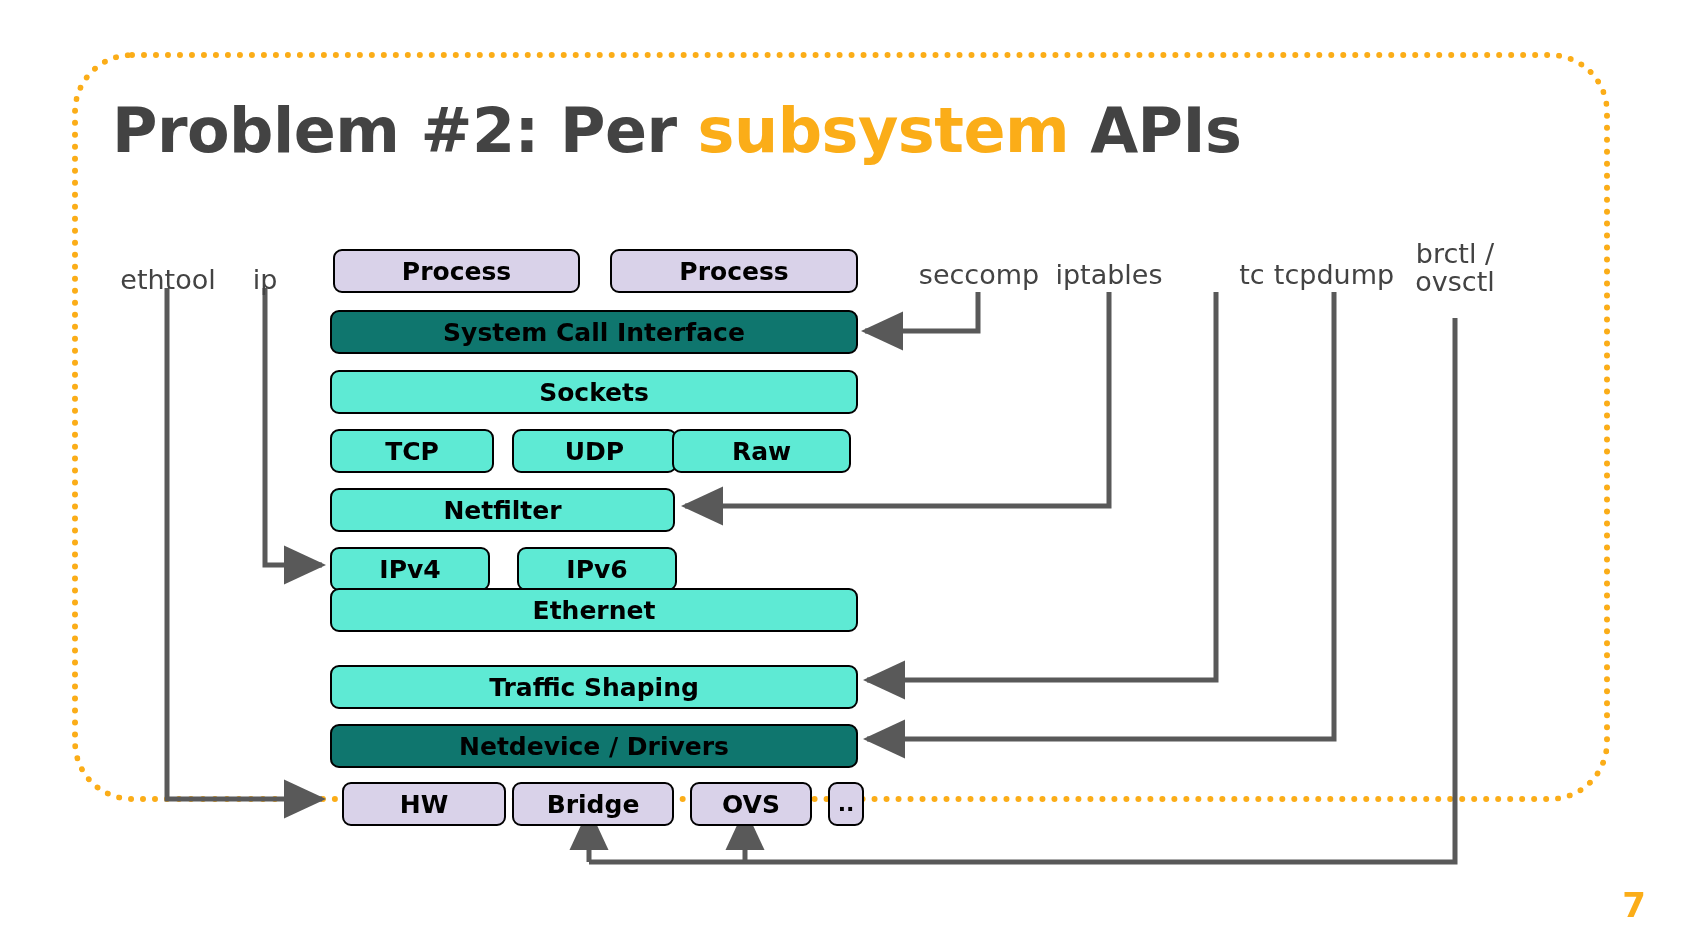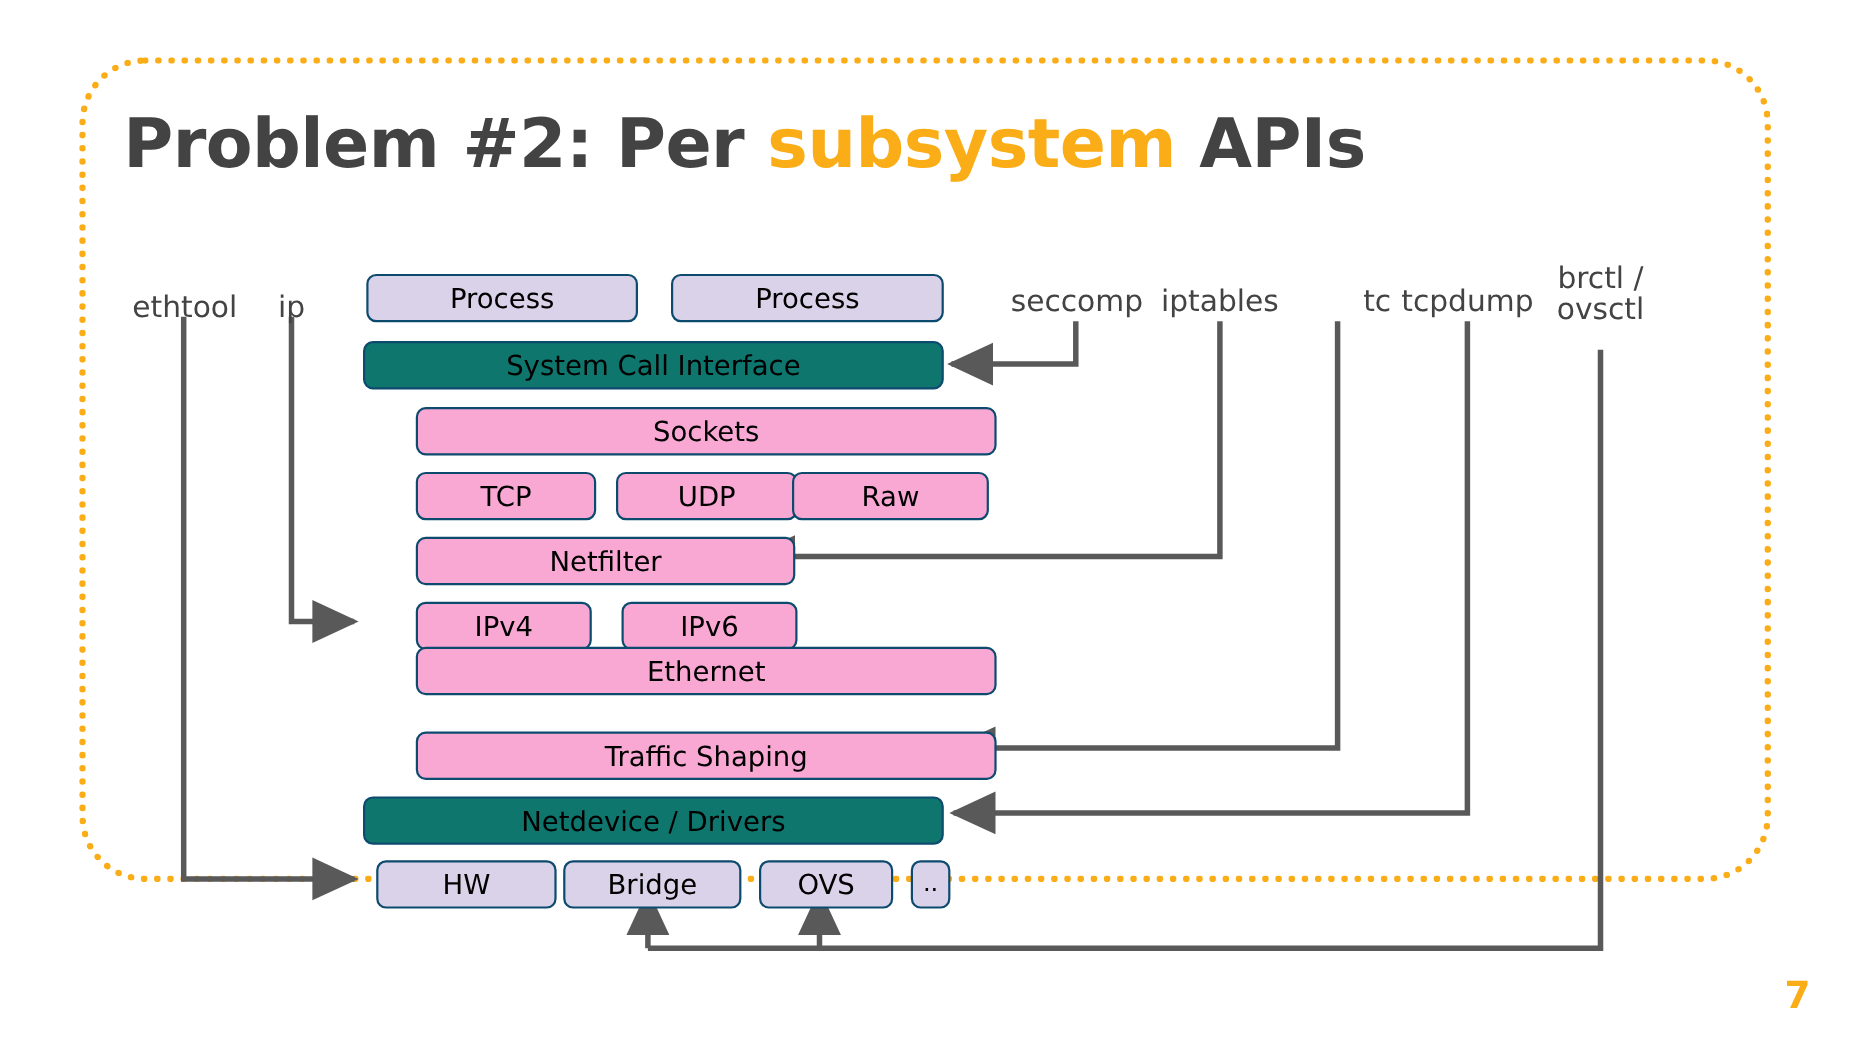--- a/index.html
+++ b/index.html
@@ -41,34 +41,34 @@
     right:40px;bottom:22px;
     font-size:34px;
     font-weight:bold;
     color:#FBAD18;
   }
 
   
   .box{
     position:absolute;
     box-sizing:border-box;
-    border:2px solid #0c4a6e;
+    border:2px solid #000000;
     border-radius:9px;
     display:flex;
     align-items:center;
     justify-content:center;
     font-size:25px;
-    font-weight:normal;
+    font-weight:bold;
     color:#000000;
     line-height:1;
     white-space:nowrap;
   }
   .c-purple{background:#d9d2e9;}
   .c-green{background:#0f766e;}
-  .c-blue{background:#f9a8d4;margin-left:48px;}
+  .c-blue{background:#5eead4;}
 
   
   .tool{
     position:absolute;
     font-size:27px;
     color:#434343;
     white-space:nowrap;
     line-height:1.05;
     text-align:center;
   }

